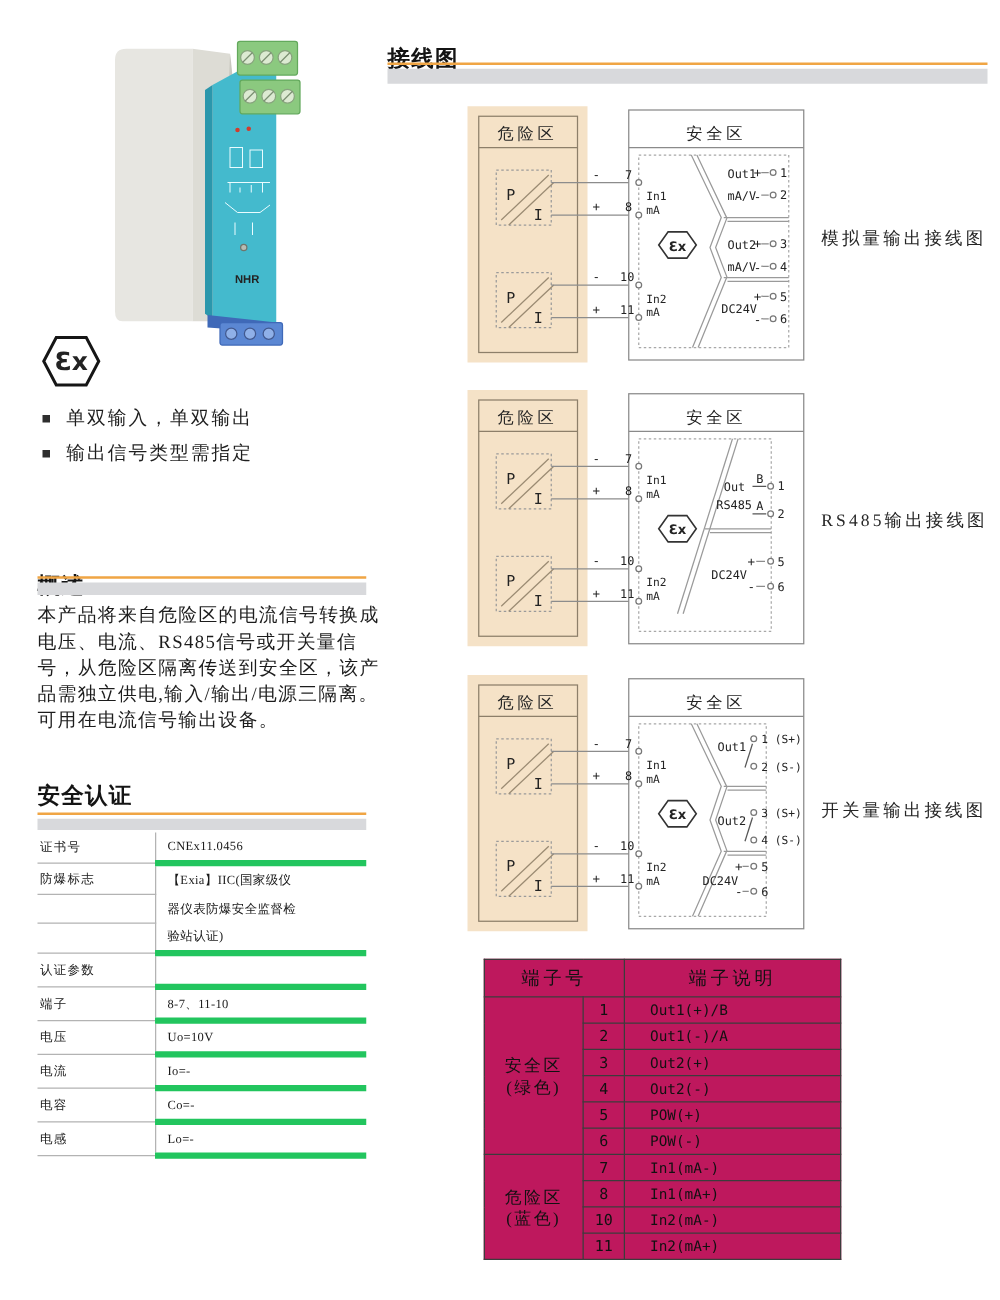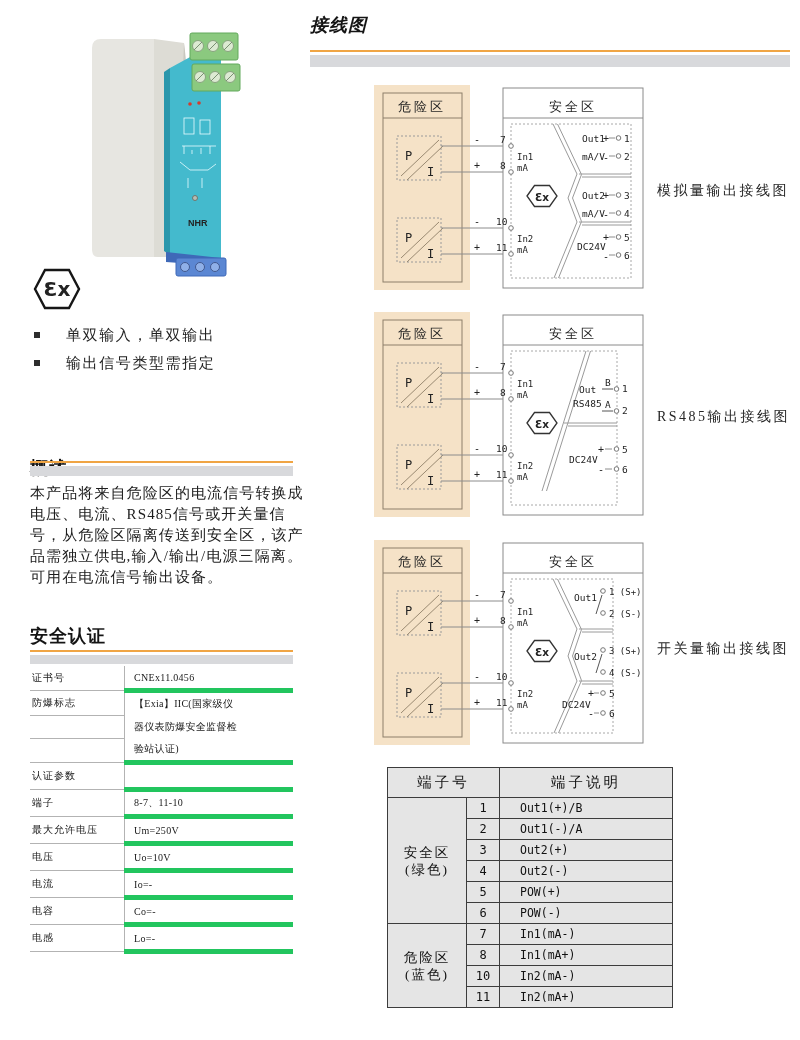--- a/index.html
+++ b/index.html
@@ -3,32 +3,32 @@
 <meta charset="utf-8">
 <style>
   html,body{margin:0;padding:0;}
   body{width:800px;height:1040px;position:relative;background:#ffffff;
        font-family:"Liberation Serif","DejaVu Serif",serif;overflow:hidden;}
   .abs{position:absolute;}
   .section-title{font-weight:bold;font-size:18px;color:#141414;letter-spacing:1px;}
   .rule{height:2px;background:#f0a544;}
   .band{background:#d8d9dc;}
   ul.features{list-style:none;margin:0;padding:0;}
-  ul.features li{display:flex;gap:26px;margin-bottom:6px;}
+  ul.features li{display:flex;gap:13px;margin-bottom:6px;}
   ul.features .sq{width:6px;height:6px;background:#2e2e2e;margin-top:8px;flex:none;}
   ul.features .ftxt{font-size:15px;letter-spacing:1.6px;line-height:22px;color:#1e1e1e;width:200px;}
   .overview-text{font-size:15px;letter-spacing:1.1px;line-height:21px;color:#1c1c1c;width:278px;}
   table.cert{border-collapse:collapse;width:263px;table-layout:fixed;}
   table.cert td{height:22px;font-size:10px;color:#191919;padding:0;vertical-align:middle;}
   table.cert td.cl{width:92px;border-bottom:1px solid #b3b3b3;border-right:1px solid #b3b3b3;
        letter-spacing:1px;padding-left:2px;}
   table.cert td.cv{border-bottom:5px solid #22c55e;padding-left:9px;letter-spacing:0.3px;}
   table.cert tr.cont td.cv{border-bottom:none;}
   .caption{font-size:14px;letter-spacing:2.5px;color:#262626;}
-  table.tt{border-collapse:collapse;background:#e5e5e5;}
+  table.tt{border-collapse:collapse;background:#be185d;}
   table.tt td{border:1px solid #3c3c3c;padding:0;}
   table.tt td.th{height:29px;text-align:center;font-size:14.5px;letter-spacing:3px;color:#111;}
   table.tt td.no{width:32px;height:20px;text-align:center;
        font-family:"DejaVu Sans Mono",monospace;font-size:12px;color:#111;}
   table.tt td.ds{width:152px;height:20px;padding-left:20px;
        font-family:"DejaVu Sans Mono",monospace;font-size:11.5px;color:#111;}
   table.tt td.gp{width:78px;text-align:center;font-size:13.5px;letter-spacing:2px;
        color:#111;line-height:17px;}
   svg text{fill:#232323;}
   .mono{font-family:"DejaVu Sans Mono",monospace;}
@@ -129,43 +129,39 @@
   </tr>
   <tr>
     <td class="cl">认证参数</td>
     <td class="cv"></td>
   </tr>
   <tr>
     <td class="cl">端子</td>
     <td class="cv">8-7、11-10</td>
   </tr>
   <tr>
-    <td class="cl">最大允许电压</td>
-    <td class="cv">Um=250V</td>
-  </tr>
-  <tr>
     <td class="cl">电压</td>
     <td class="cv">Uo=10V</td>
   </tr>
   <tr>
     <td class="cl">电流</td>
     <td class="cv">Io=-</td>
   </tr>
   <tr>
     <td class="cl">电容</td>
     <td class="cv">Co=-</td>
   </tr>
   <tr>
     <td class="cl">电感</td>
     <td class="cv">Lo=-</td>
   </tr>
 </tbody>
   </table>
 
-<div class="abs section-title" style="left:310px;top:13px;font-style:italic;">接线图</div>
+<div class="abs section-title" style="left:310px;top:35px;">接线图</div>
 <div class="abs rule" style="left:310px;top:50px;width:480px;"></div>
 <div class="abs band" style="left:310px;top:55px;width:480px;height:12px;"></div>
 
 <svg class="abs" style="left:370px;top:84px;" width="300" height="208" viewBox="0 0 300 208">
   <rect x="4" y="1" width="96" height="205" fill="#f5e2c7"></rect>
   <rect x="13" y="9" width="79" height="189" fill="none" stroke="#8d7f6a"></rect>
   <line x1="13" y1="34" x2="92" y2="34" stroke="#8d7f6a"></line>
   <text x="52" y="27" text-anchor="middle" font-size="13" letter-spacing="3">危险区</text>
 
   <g>

